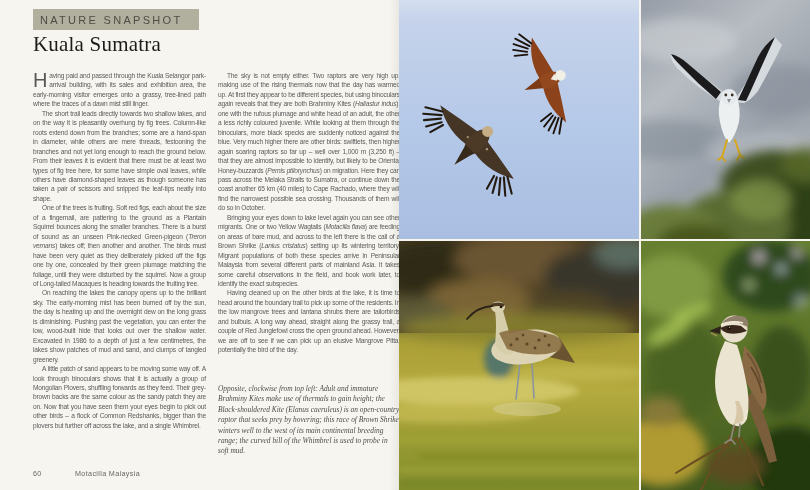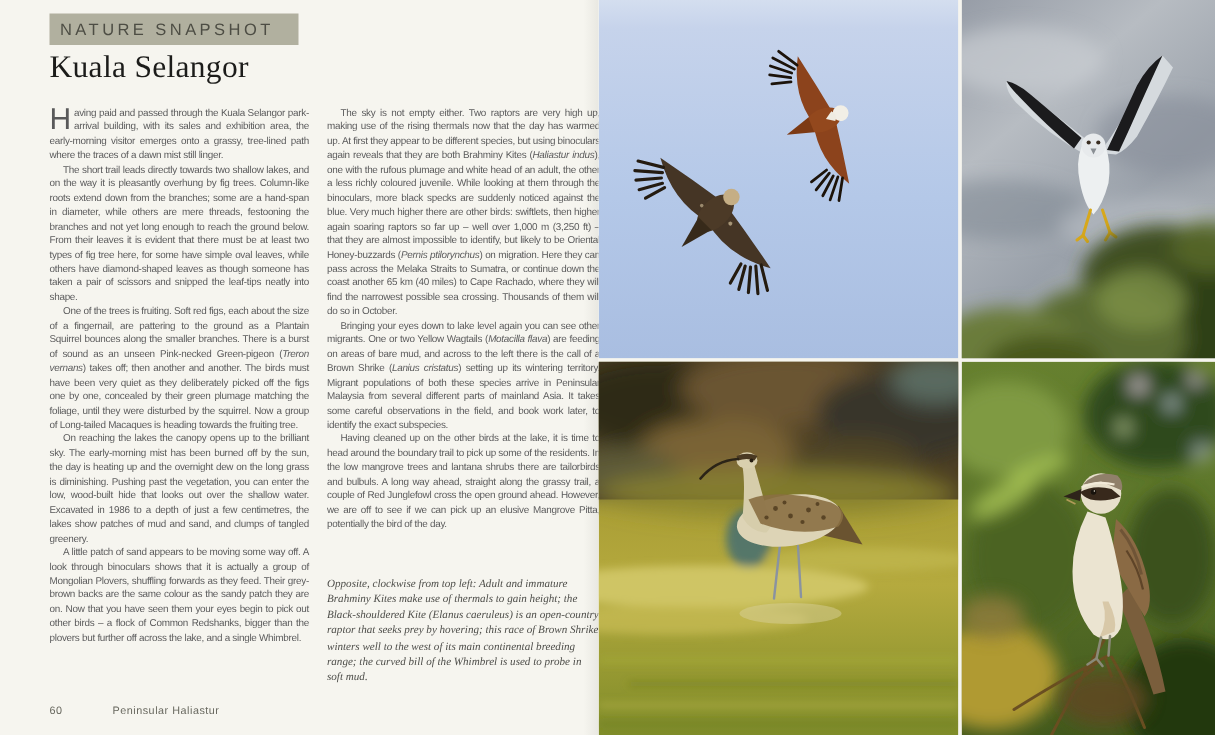--- a/index.html
+++ b/index.html
@@ -57,41 +57,41 @@
 </style>
 </head>
 <body>
 
 <div class="spread">
 
   <div class="left-page">
     <div class="kicker-bar">
       <span>NATURE SNAPSHOT</span>
     </div>
-    <div class="page-title">Kuala Selangor</div>
+    <div class="page-title">Kuala Sumatra</div>
 
     <div class="col col-1">
       <p><span class="dropcap">H</span><span>aving paid and passed through the Kuala Selangor park-arrival building, with its sales and exhibition area, the early-morning visitor emerges onto a grassy, tree-lined path where the traces of a dawn mist still linger.</span></p>
       <p class="indent">The short trail leads directly towards two shallow lakes, and on the way it is pleasantly overhung by fig trees. Column-like roots extend down from the branches; some are a hand-span in diameter, while others are mere threads, festooning the branches and not yet long enough to reach the ground below. From their leaves it is evident that there must be at least two types of fig tree here, for some have simple oval leaves, while others have diamond-shaped leaves as though someone has taken a pair of scissors and snipped the leaf-tips neatly into shape.</p>
       <p class="indent">One of the trees is fruiting. Soft red figs, each about the size of a fingernail, are pattering to the ground as a Plantain Squirrel bounces along the smaller branches. There is a burst of sound as an unseen Pink-necked Green-pigeon (<i>Treron vernans</i>) takes off; then another and another. The birds must have been very quiet as they deliberately picked off the figs one by one, concealed by their green plumage matching the foliage, until they were disturbed by the squirrel. Now a group of Long-tailed Macaques is heading towards the fruiting tree.</p>
       <p class="indent">On reaching the lakes the canopy opens up to the brilliant sky. The early-morning mist has been burned off by the sun, the day is heating up and the overnight dew on the long grass is diminishing. Pushing past the vegetation, you can enter the low, wood-built hide that looks out over the shallow water. Excavated in 1986 to a depth of just a few centimetres, the lakes show patches of mud and sand, and clumps of tangled greenery.</p>
       <p class="indent">A little patch of sand appears to be moving some way off. A look through binoculars shows that it is actually a group of Mongolian Plovers, shuffling forwards as they feed. Their grey-brown backs are the same colour as the sandy patch they are on. Now that you have seen them your eyes begin to pick out other birds – a flock of Common Redshanks, bigger than the plovers but further off across the lake, and a single Whimbrel.</p>
     </div>
 
     <div class="col col-2">
       <p class="indent">The sky is not empty either. Two raptors are very high up, making use of the rising thermals now that the day has warmed up. At first they appear to be different species, but using binoculars again reveals that they are both Brahminy Kites (<i>Haliastur indus</i>), one with the rufous plumage and white head of an adult, the other a less richly coloured juvenile. While looking at them through the binoculars, more black specks are suddenly noticed against the blue. Very much higher there are other birds: swiftlets, then higher again soaring raptors so far up – well over 1,000 m (3,250 ft) – that they are almost impossible to identify, but likely to be Oriental Honey-buzzards (<i>Pernis ptilorynchus</i>) on migration. Here they can pass across the Melaka Straits to Sumatra, or continue down the coast another 65 km (40 miles) to Cape Rachado, where they will find the narrowest possible sea crossing. Thousands of them will do so in October.</p>
       <p class="indent">Bringing your eyes down to lake level again you can see other migrants. One or two Yellow Wagtails (<i>Motacilla flava</i>) are feeding on areas of bare mud, and across to the left there is the call of a Brown Shrike (<i>Lanius cristatus</i>) setting up its wintering territory. Migrant populations of both these species arrive in Peninsular Malaysia from several different parts of mainland Asia. It takes some careful observations in the field, and book work later, to identify the exact subspecies.</p>
       <p class="indent">Having cleaned up on the other birds at the lake, it is time to head around the boundary trail to pick up some of the residents. In the low mangrove trees and lantana shrubs there are tailorbirds and bulbuls. A long way ahead, straight along the grassy trail, a couple of Red Junglefowl cross the open ground ahead. However, we are off to see if we can pick up an elusive Mangrove Pitta, potentially the bird of the day.</p>
     </div>
 
     <div class="caption"><span class="lead">Opposite, clockwise from top left:</span><span> Adult and immature Brahminy Kites make use of thermals to gain height; the Black-shouldered Kite (Elanus caeruleus) is an open-country raptor that seeks prey by hovering; this race of Brown Shrike winters well to the west of its main continental breeding range; the curved bill of the Whimbrel is used to probe in soft mud.</span></div>
 
     <div class="footer">
       <span class="pagenum">60</span>
-      <span class="section">Peninsular Haliastur</span>
+      <span class="section">Motacilla Malaysia</span>
     </div>
     <div class="page-crease"></div>
   </div>
 
   <div class="photo-grid">
 
     <div class="photo ph1" aria-label="Adult and immature Brahminy Kites soaring against a blue sky">
       <svg viewBox="0 0 240 239" preserveAspectRatio="none">
         <defs>
           <linearGradient id="sky1" x1="0" y1="0" x2="0" y2="1">

